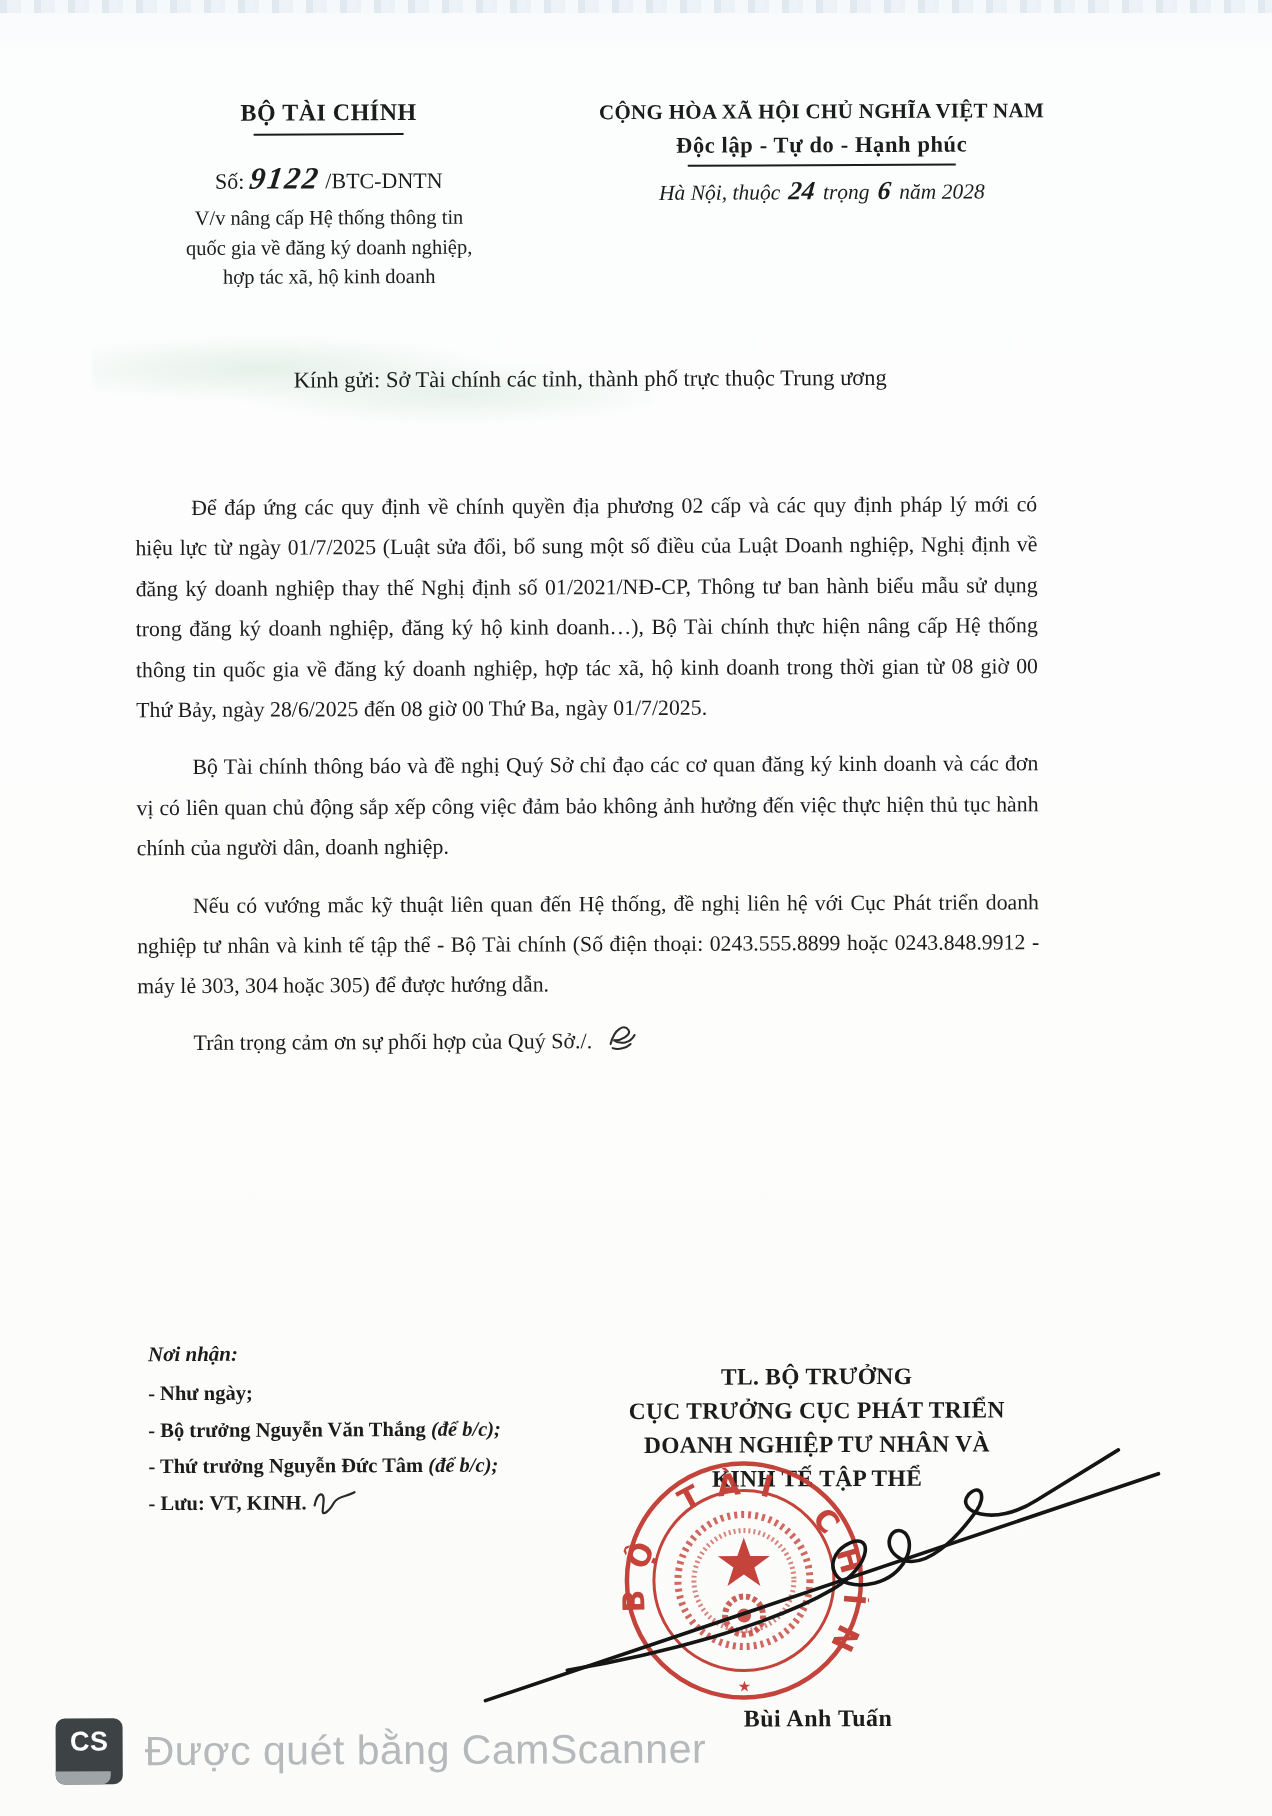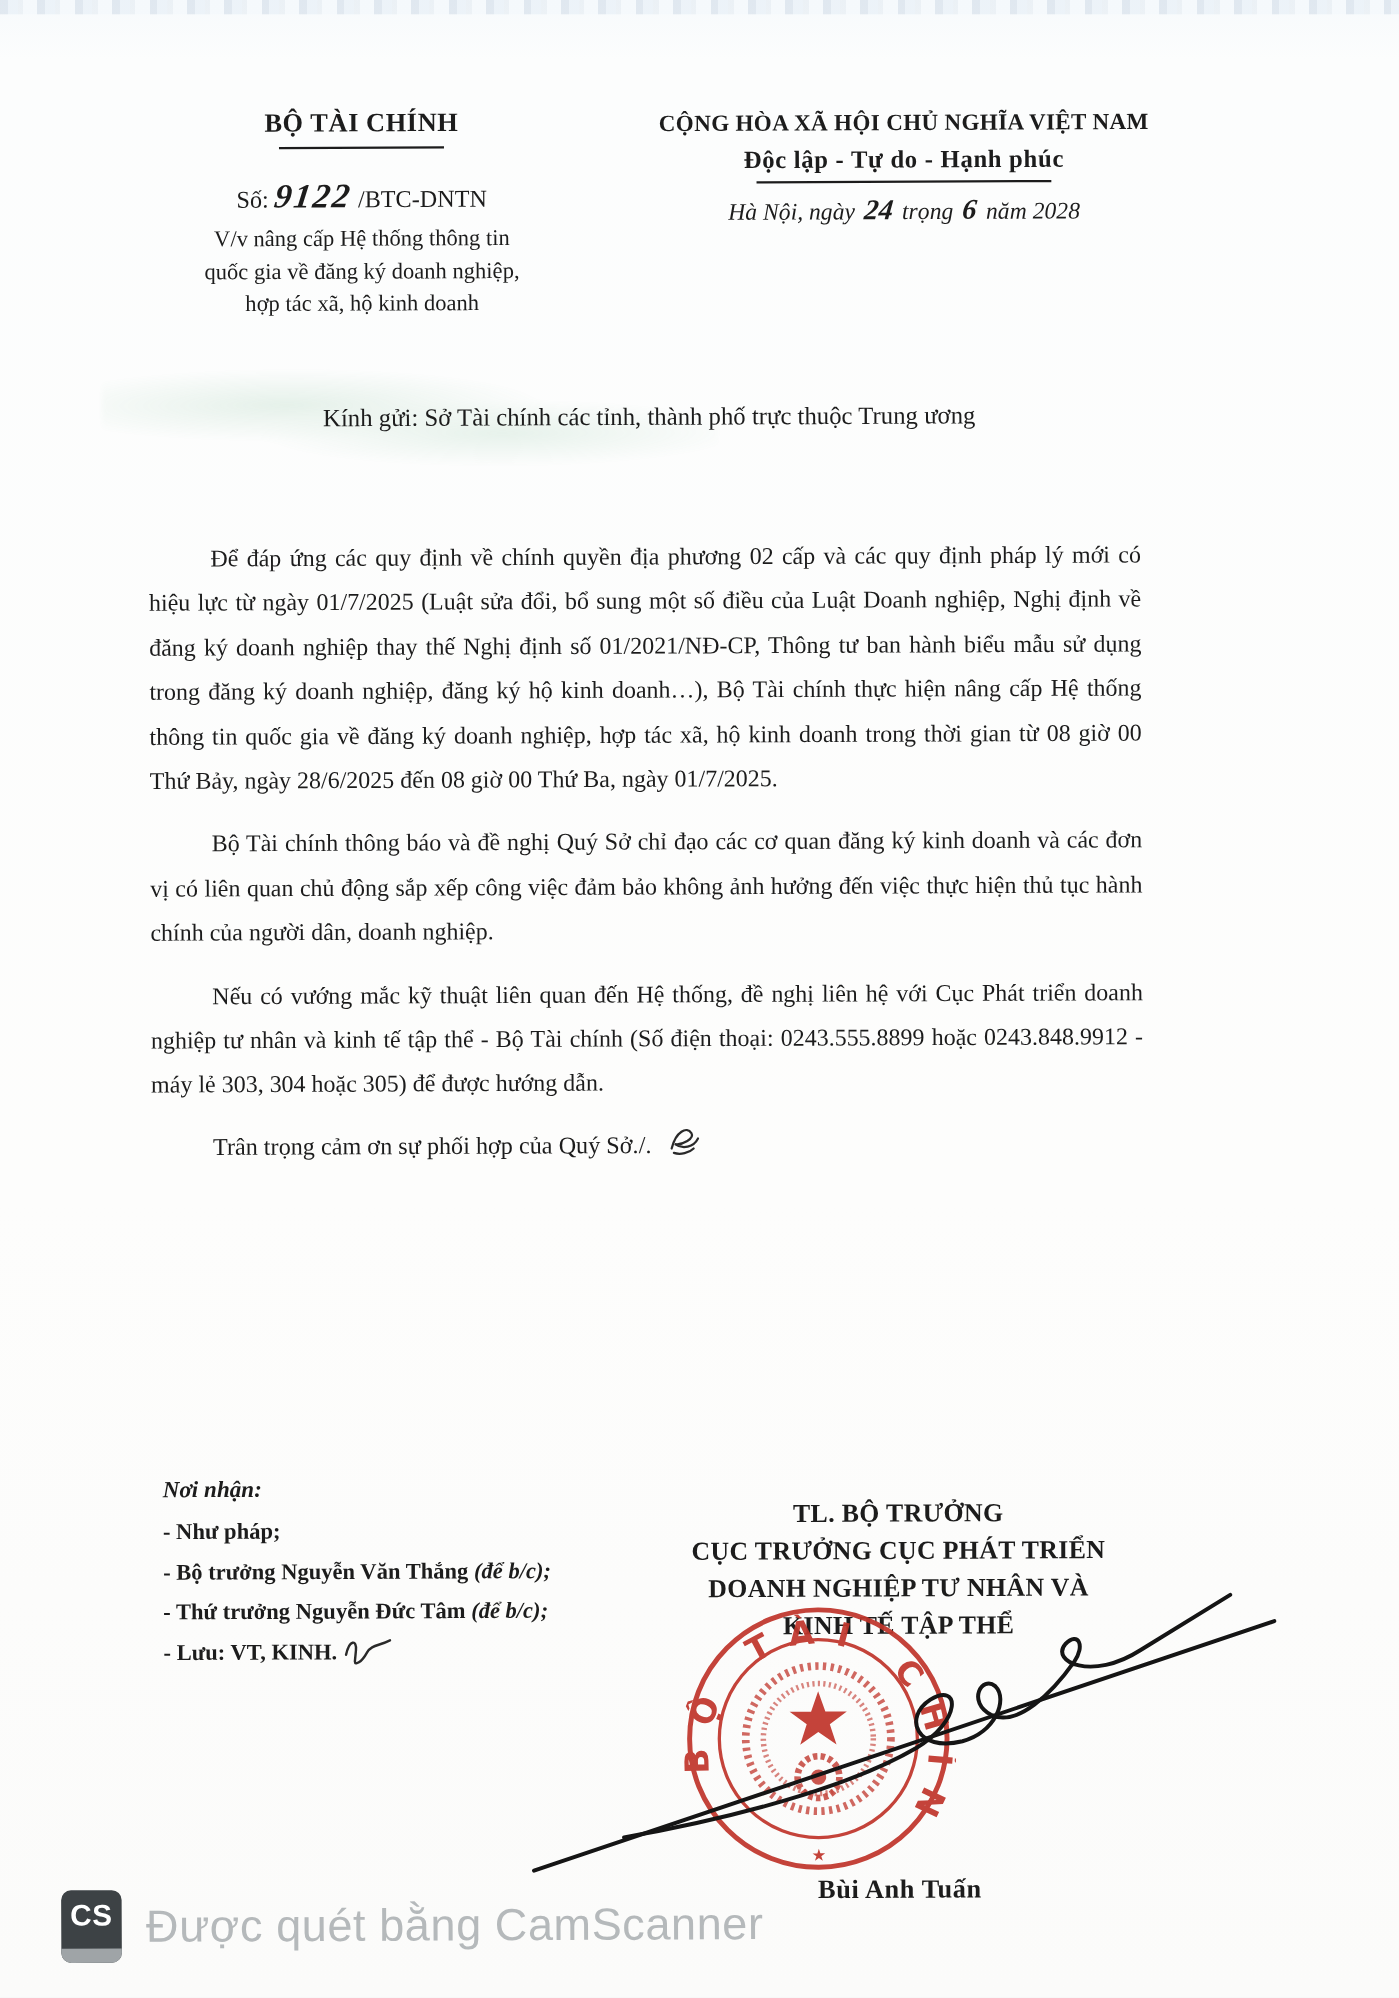--- a/index.html
+++ b/index.html
@@ -56,21 +56,21 @@
         font-weight:bold;font-size:23.5px;line-height:34px;letter-spacing:.3px;}
   .signer-name{position:absolute;left:552px;top:1706px;width:525px;text-align:center;
         font-weight:bold;font-size:24px;letter-spacing:.5px;}
 
   .stamp-wrap{position:absolute;left:616px;top:1456px;width:250px;height:250px;opacity:.93;}
   .sig-wrap{position:absolute;left:468px;top:1418px;width:706px;height:330px;}
 
   
   .cs-bar{position:absolute;left:52px;top:1716px;display:flex;align-items:center;gap:22px;
         font-family:"Liberation Sans","DejaVu Sans",sans-serif;}
-  .cs-icon{width:55px;height:66px;border-radius:9px;background:#3d4245;position:relative;
+  .cs-icon{width:67px;height:66px;border-radius:9px;background:#3d4245;position:relative;
         display:flex;align-items:flex-start;justify-content:center;}
   .cs-icon .cs-txt{color:#ffffff;font-weight:bold;font-size:27px;margin-top:8px;letter-spacing:.5px;}
   .cs-icon .cs-strip{position:absolute;left:0;bottom:0;width:55px;height:13px;
         background:#9fa4a7;border-radius:0 0 9px 9px;}
   .cs-label{color:#b5b9bb;font-size:41px;font-weight:400;letter-spacing:.5px;}
 </style>
 </head>
 <body>
 
 <div class="page">
@@ -91,21 +91,21 @@
         <div>quốc gia về đăng ký doanh nghiệp,</div>
         <div>hợp tác xã, hộ kinh doanh</div>
       </div>
     </div>
 
     <div class="hdr-right">
       <div class="national-1">CỘNG HÒA XÃ HỘI CHỦ NGHĨA VIỆT NAM</div>
       <div class="national-2">Độc lập - Tự do - Hạnh phúc</div>
       <div class="national-underline"></div>
       <div class="place-date">
-        <span>Hà Nội, ngày</span>
+        <span>Hà Nội, thuộc</span>
         <span class="hand-sm">24</span>
         <span>trọng</span>
         <span class="hand-sm">6</span>
         <span>năm 2028</span>
       </div>
     </div>
 
     <div class="ghost-green"></div>
 
     <div class="salutation">Kính gửi: Sở Tài chính các tỉnh, thành phố trực thuộc Trung ương</div>
@@ -117,21 +117,21 @@
       <div class="closing-line">
         <span>Trân trọng cảm ơn sự phối hợp của Quý Sở./.</span><svg class="initial-svg" width="34" height="30" viewBox="0 0 34 30">
           <path d="M8 22 C12 6 22 2 26 8 C29 13 18 19 11 18 C18 23 28 21 32 13 M10 26 C16 28 24 26 28 22" fill="none" stroke="#2a2a2a" stroke-width="2" stroke-linecap="round"></path>
         </svg>
       </div>
     </div>
 
     <div class="recipients">
       <div class="recipients-title">Nơi nhận:</div>
       <div class="recipient-row">
-        <span>- Như pháp;</span>
+        <span>- Như ngày;</span>
       </div>
       <div class="recipient-row">
         <span>- Bộ trưởng Nguyễn Văn Thắng </span><span class="recipient-note">(để b/c);</span>
       </div>
       <div class="recipient-row">
         <span>- Thứ trưởng Nguyễn Đức Tâm </span><span class="recipient-note">(để b/c);</span>
       </div>
       <div class="recipient-row">
         <span>- Lưu: VT, KINH.</span><svg width="48" height="28" viewBox="0 0 48 28" style="vertical-align:-6px;margin-left:2px;">
           <path d="M6 18 C9 4 16 4 15 14 L14 24 C14 28 20 25 25 16 C29 9 36 10 46 5" fill="none" stroke="#2a2a2a" stroke-width="2.2" stroke-linecap="round"></path>

